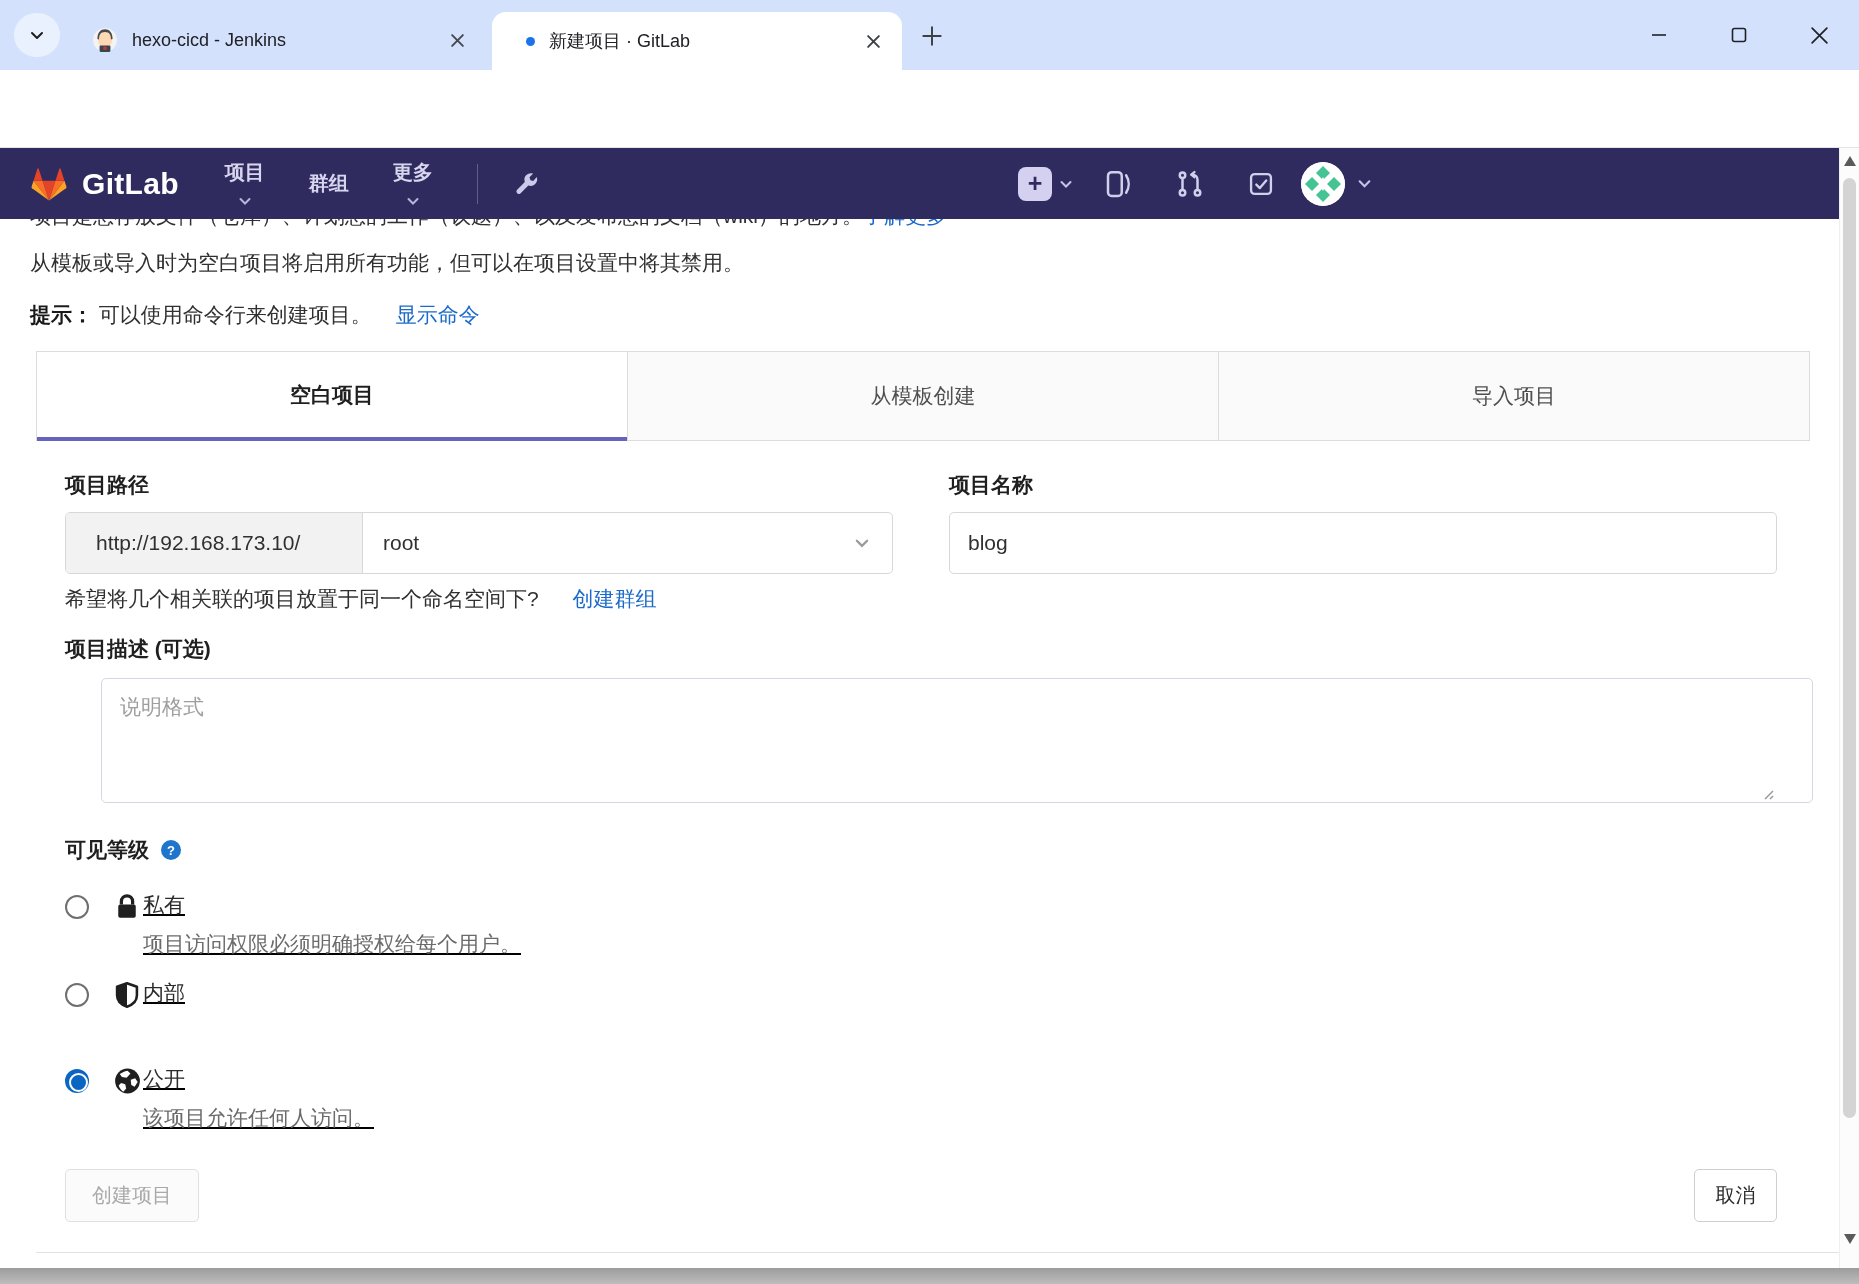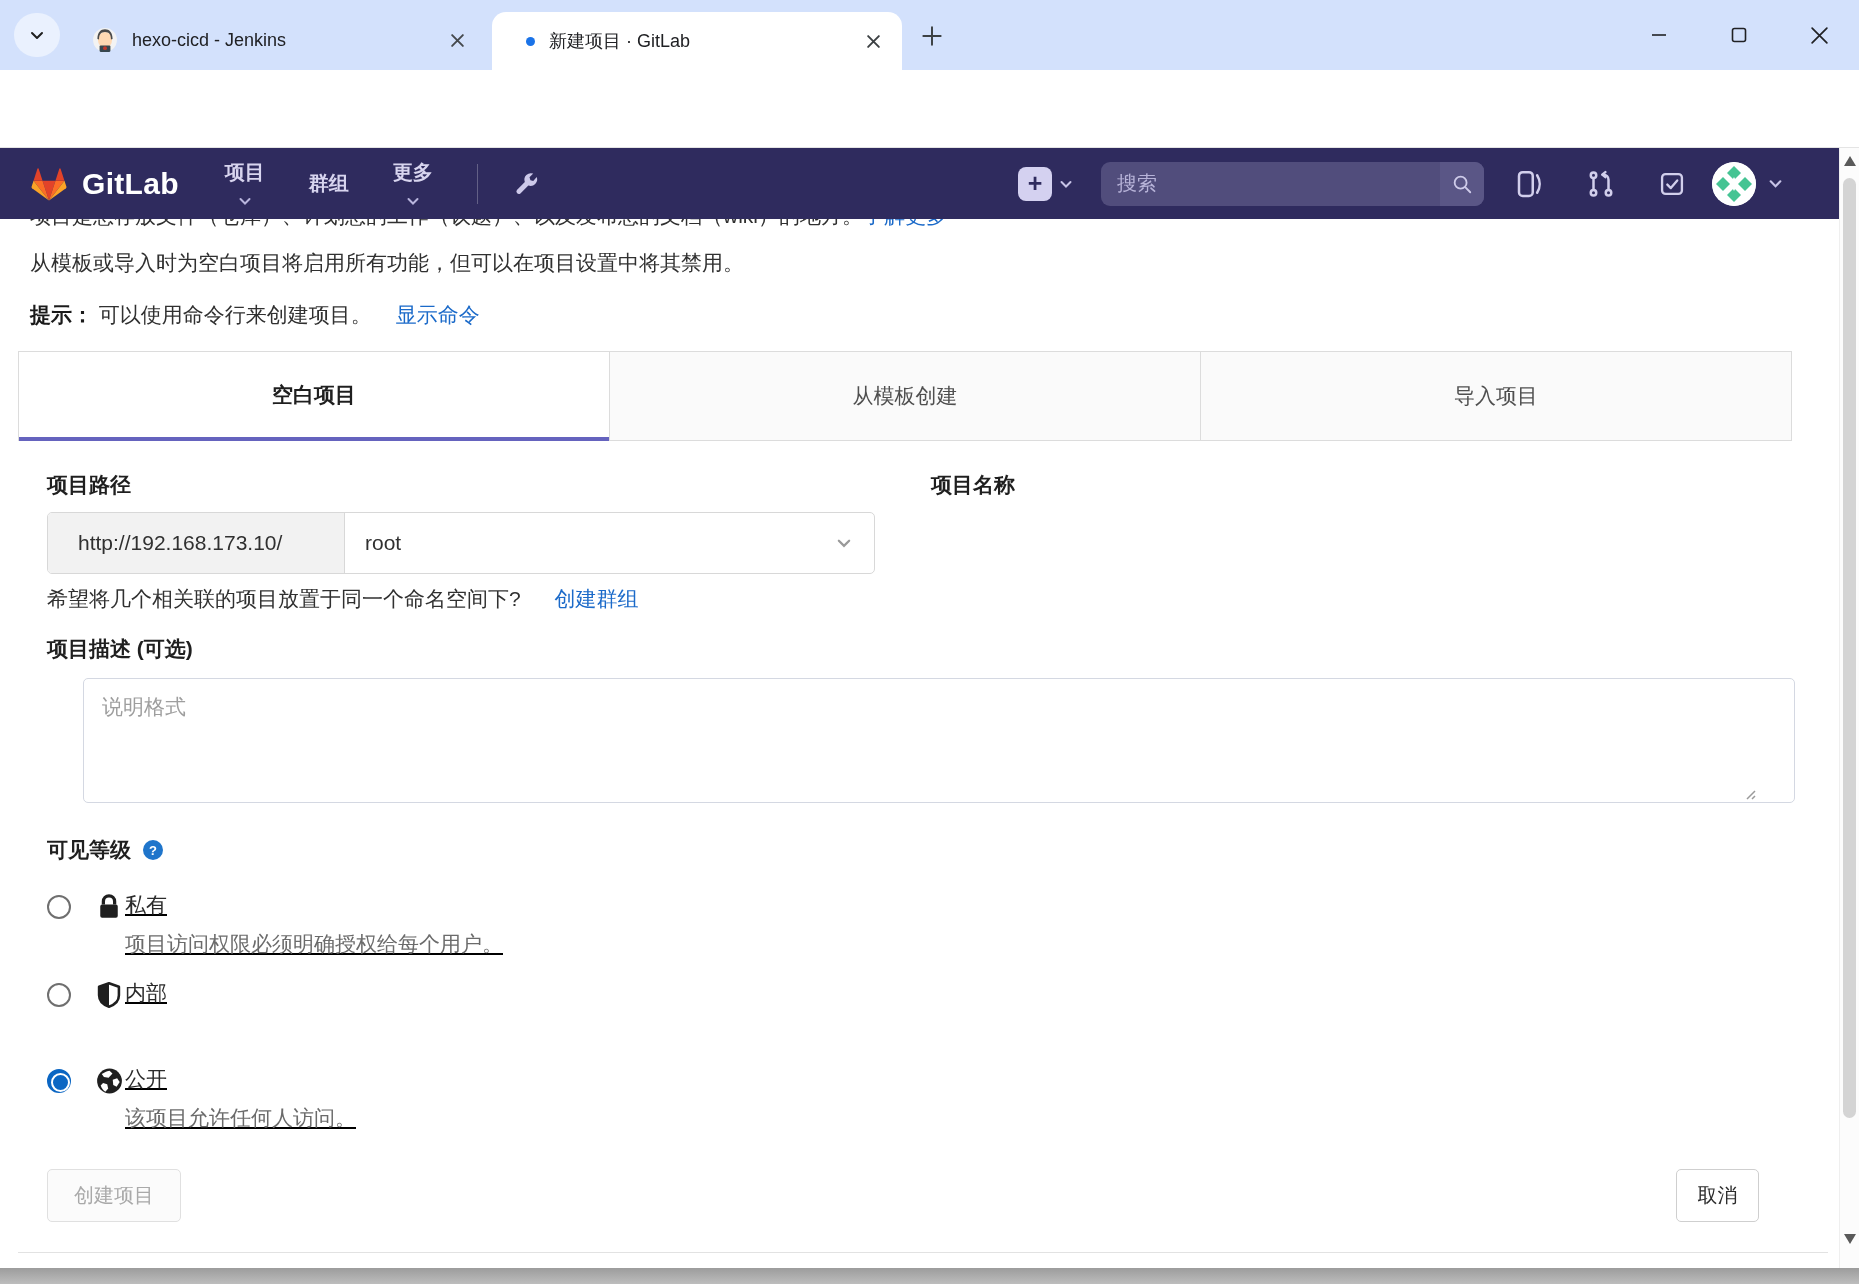--- a/index.html
+++ b/index.html
@@ -63,21 +63,21 @@
   .content { position:absolute; left:0; top:219px; width:1839px; height:1049px; background:#fff; overflow:hidden; }
   .clipline { position:absolute; left:30px; top:0; height:9px; overflow:hidden; width:1700px; }
   .clipline .inner { display:block; margin-top:-17px; font-size:21px; color:#303030; white-space:nowrap; }
   .clipline a { color:#1b6ac9; text-decoration:none; }
   .intro { position:absolute; left:30px; top:30px; font-size:21px; color:#303030; }
   .tipline { position:absolute; left:30px; top:82px; font-size:21px; color:#303030; }
   .tipline b { color:#1a1a1a; }
   .link { color:#1b6ac9; text-decoration:none; cursor:pointer; }
   .tipline .link { margin-left:18px; }
 
-  .container { position:absolute; left:18px; top:0; width:1774px; height:1049px; }
+  .container { position:absolute; left:36px; top:0; width:1774px; height:1049px; }
   .tabbar { position:absolute; left:0; top:132px; width:1774px; height:90px; display:flex; border:1px solid #dcdcdc; border-bottom:none; background:#fafafa; }
   .ptab { flex:1 1 0; display:flex; align-items:center; justify-content:center; font-size:21px; color:#4f4f4f; border-bottom:1px solid #dcdcdc; cursor:pointer; }
   .ptab + .ptab { border-left:1px solid #dcdcdc; }
   .ptab.active { background:#fff; color:#1f1f1f; font-weight:700; border-bottom:4px solid #6563be; }
 
   .flabel { position:absolute; font-size:21px; font-weight:700; color:#1f1f1f; }
   .igroup { position:absolute; left:29px; top:293px; width:828px; height:62px; border:1px solid #d8d8d8; border-radius:5px; display:flex; overflow:hidden; background:#fff; }
   .iprefix { width:297px; background:#f2f2f2; border-right:1px solid #d8d8d8; display:flex; align-items:center; padding-left:30px; font-size:21px; color:#303030; white-space:nowrap; }
   .iselect { flex:1; display:flex; align-items:center; padding-left:20px; font-size:21px; color:#303030; position:relative; cursor:pointer; }
   .iselect .chev { position:absolute; right:22px; color:#9a9a9a; }
@@ -270,29 +270,20 @@
           <path fill="currentColor" d="M21.2 6.1a5.6 5.6 0 0 1-7.2 7.2l-6.8 6.8a2.15 2.15 0 0 1-3-3l6.8-6.8a5.6 5.6 0 0 1 7.2-7.2L15 6.3l.8 2.4 2.4.8z"></path>
         </svg>
     </div>
 
     <div class="gl-right">
       <div class="plusbtn">+</div>
       <svg class="plus-chev" width="14" height="14" viewBox="0 0 14 14">
           <path d="M2.5 5l4.5 4.5L11.5 5" fill="none" stroke="currentColor" stroke-width="2" stroke-linecap="round"></path>
         </svg>
 
-      <div class="gl-search">
-        <input type="text" placeholder="搜索" style="">
-        <div class="sbox">
-          <svg width="22" height="22" viewBox="0 0 24 24">
-              <circle cx="10.5" cy="10.5" r="6.5" fill="none" stroke="currentColor" stroke-width="2"></circle>
-              <path d="M15.5 15.5L21 21" stroke="currentColor" stroke-width="2" stroke-linecap="round"></path>
-            </svg>
-        </div>
-      </div>
 
       <div class="gl-ic ic-issues">
         <svg width="30" height="30" viewBox="0 0 24 24">
             <rect x="4" y="2.5" width="11" height="19" rx="3" fill="none" stroke="currentColor" stroke-width="2"></rect>
             <path d="M18.5 5a13 13 0 0 1 0 14" fill="none" stroke="currentColor" stroke-width="2" stroke-linecap="round"></path>
           </svg>
       </div>
       <div class="gl-ic ic-mr">
         <svg width="30" height="30" viewBox="0 0 24 24" fill="none" stroke="currentColor" stroke-width="2">
           <circle cx="6" cy="5" r="2.2"></circle>
@@ -356,20 +347,21 @@
       <div class="igroup">
         <div class="iprefix">http://192.168.173.10/</div>
         <div class="iselect">
           <span>root</span>
           <svg class="chev" width="16" height="16" viewBox="0 0 14 14">
               <path d="M2.5 5l4.5 4.5L11.5 5" fill="none" stroke="currentColor" stroke-width="2" stroke-linecap="round"></path>
             </svg>
         </div>
       </div>
 
+      <input class="textinput name-input" type="text" value="blog" style="">
 
       <div class="ns-help">
         <span>希望将几个相关联的项目放置于同一个命名空间下?</span>
         <a class="link">创建群组</a>
       </div>
 
       <div class="flabel" style="left:29px; top:416px">项目描述 (可选)</div>
       <textarea class="desc-ta" placeholder="说明格式" style=""></textarea>
       <svg class="ta-grip" viewBox="0 0 14 14">
           <path d="M13 5L5 13M13 10l-3 3" stroke="#9a9a9a" stroke-width="1.5"></path>

